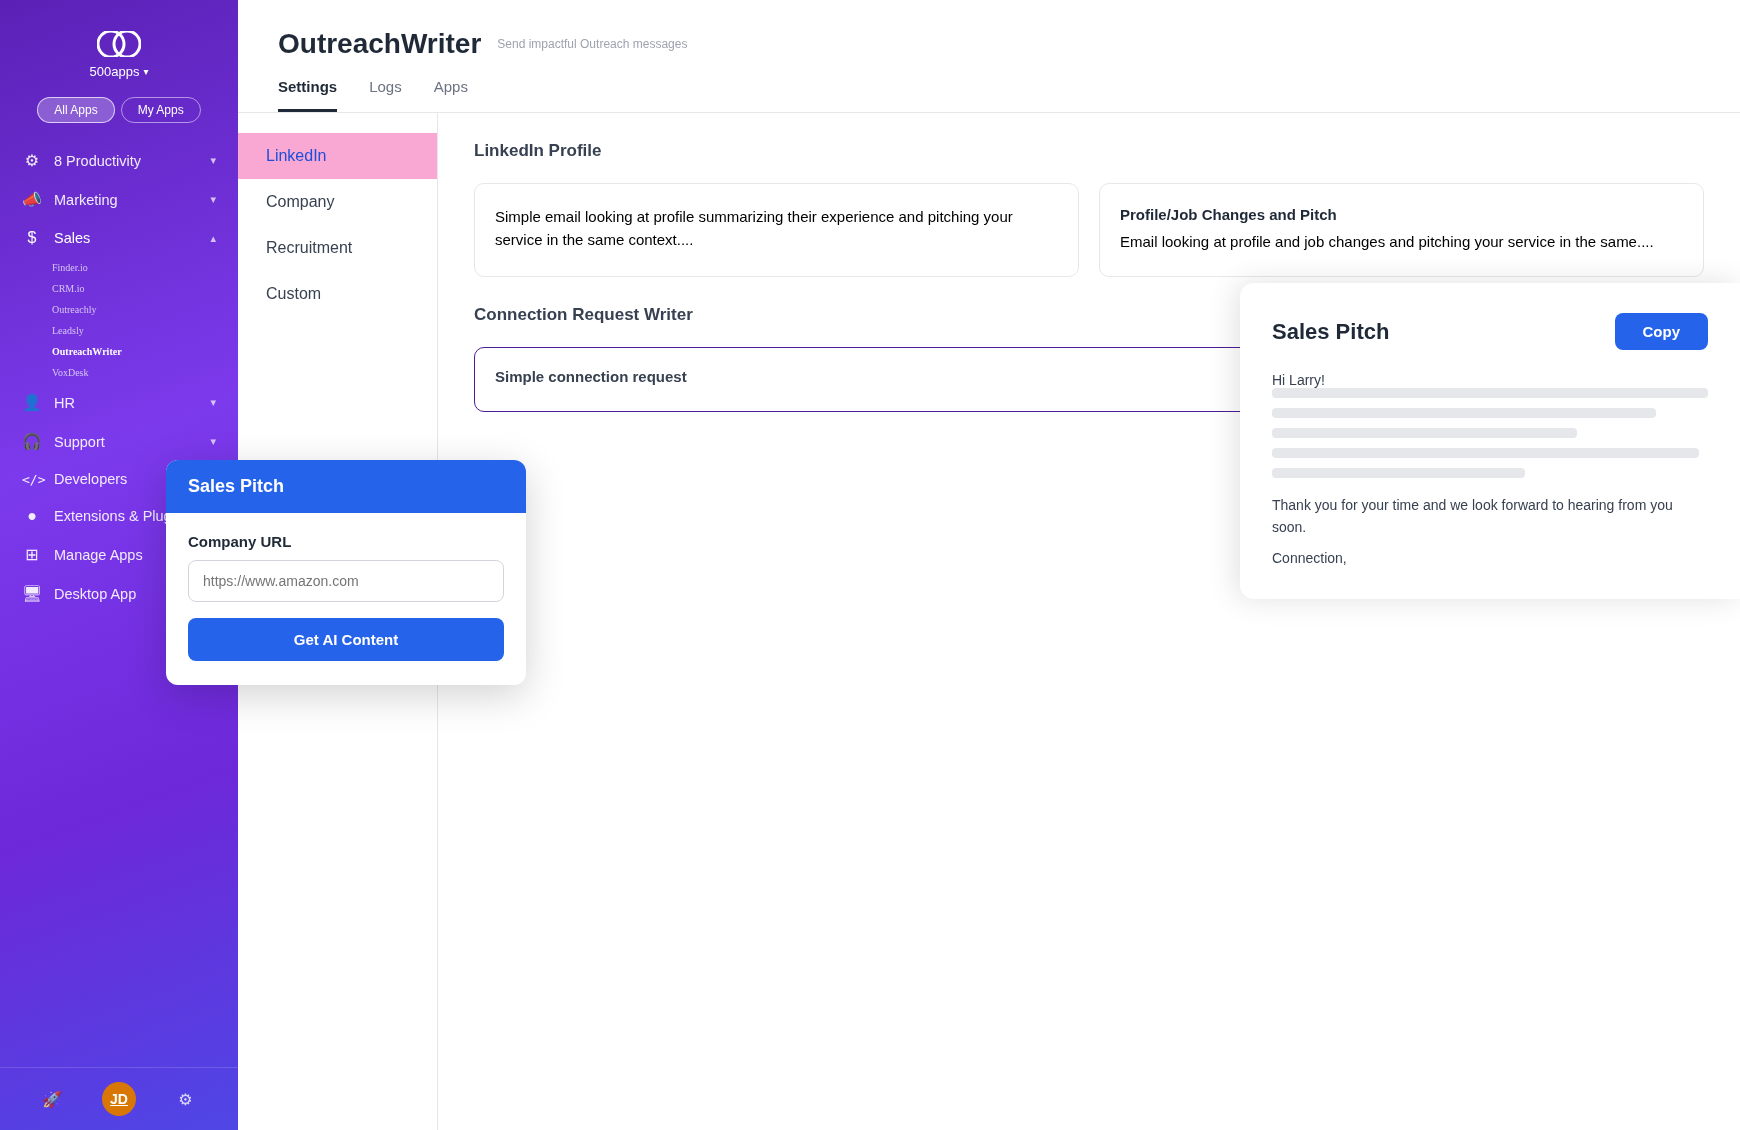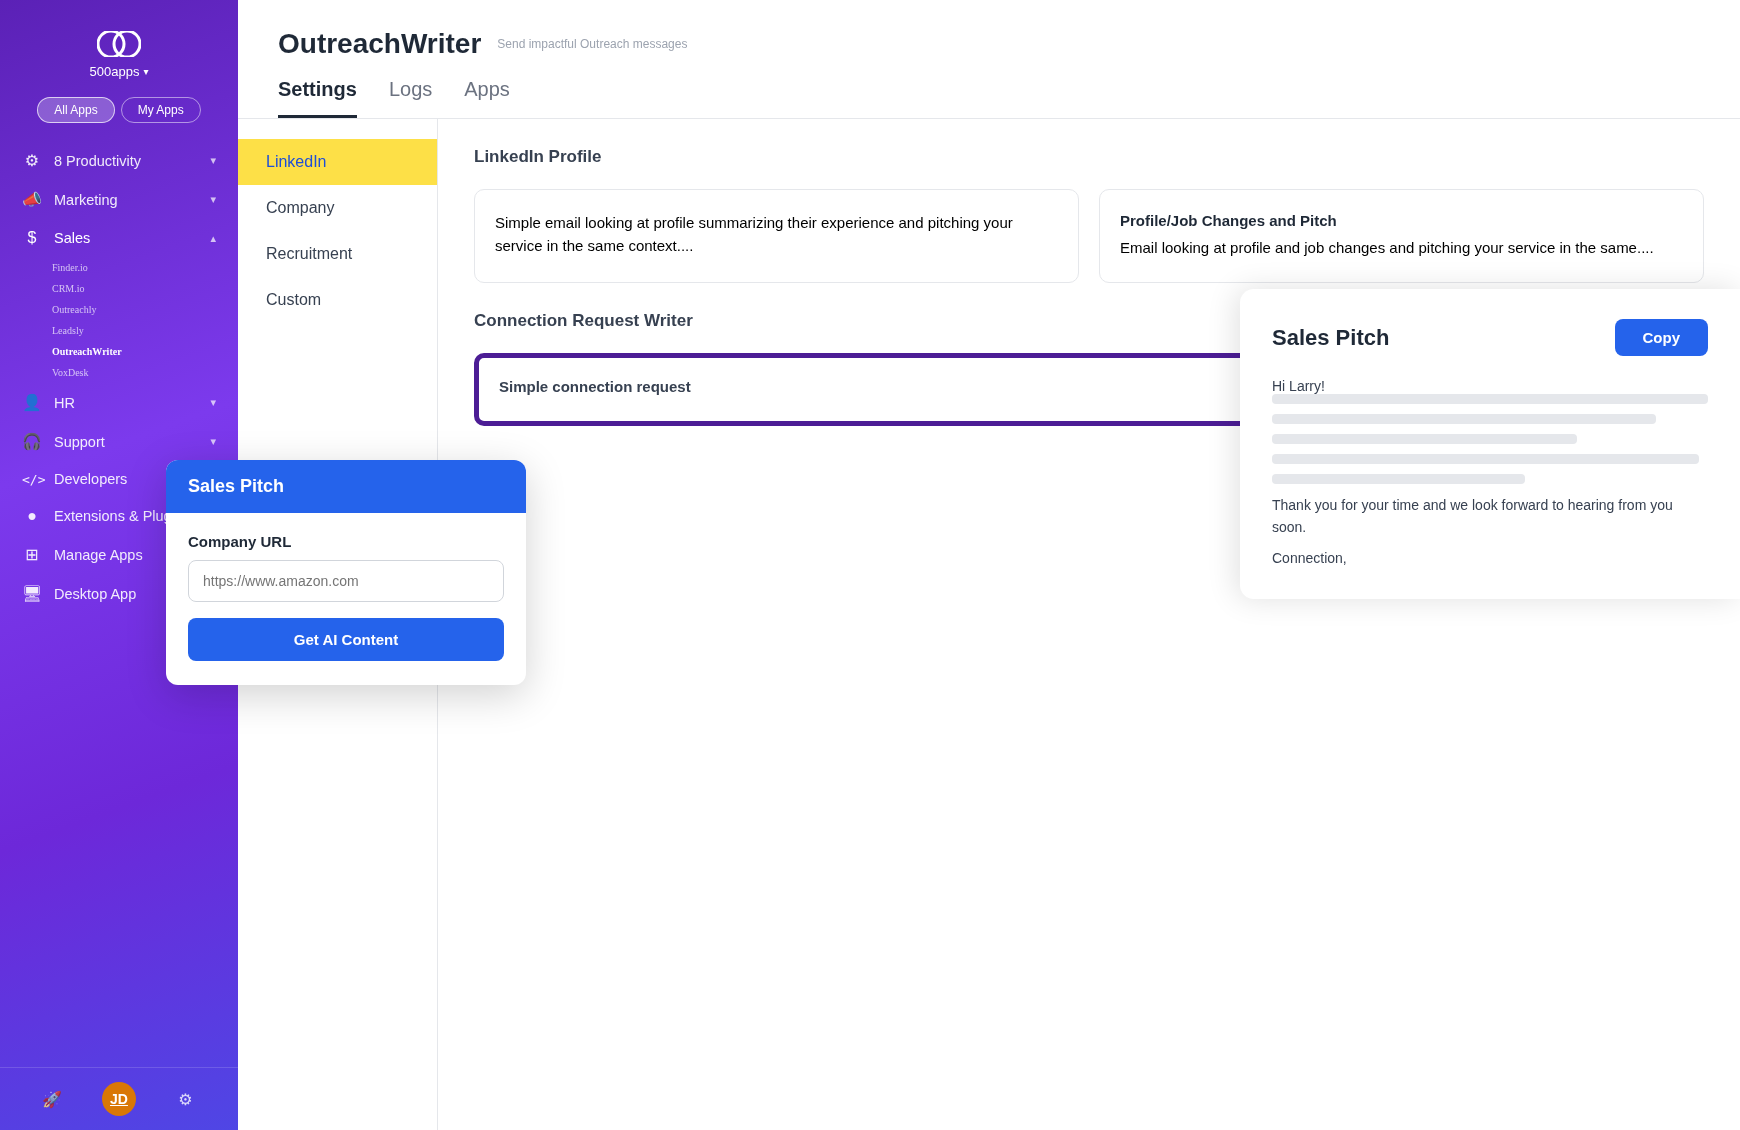--- a/index.html
+++ b/index.html
@@ -146,21 +146,21 @@
     }
     .app-subtitle {
       font-size: 12px;
       color: #9ca3af;
     }
     .tabs-row {
       display: flex;
       gap: 32px;
     }
     .tab {
-      font-size: 20px;
+      font-size: 15px;
       padding: 0 0 14px;
       cursor: pointer;
       color: #6b7280;
       border-bottom: 3px solid transparent;
     }
     .tab.active {
       color: #1f2937;
       font-weight: 600;
       border-bottom: 3px solid #1f2937;
     }
@@ -179,21 +179,21 @@
       padding: 20px 0;
     }
     .left-panel-item {
       padding: 14px 28px;
       font-size: 16px;
       color: #374151;
       cursor: pointer;
       border-radius: 0;
     }
     .left-panel-item.active {
-      background: #fde047;
+      background: #f9a8d4;
       color: #1d4ed8;
       font-weight: 500;
     }
 
     .right-panel {
       flex: 1;
       padding: 28px 36px;
       overflow-y: auto;
       position: relative;
     }
@@ -325,29 +325,29 @@
     .placeholder-line {
       height: 10px;
       background: #e5e7eb;
       border-radius: 4px;
       margin-bottom: 10px;
     }
     .result-text {
       font-size: 14px;
       color: #374151;
       line-height: 1.6;
-      margin-top: 10px;
+      margin-top: 16px;
     }
 
     
     .conn-section {
       margin-top: 10px;
     }
     .conn-item {
-      border: 5px solid #4c1d95;
+      border: 1px solid #4c1d95;
       border-radius: 10px;
       padding: 20px;
       cursor: pointer;
     }
     .conn-item-title {
       font-size: 15px;
       font-weight: 600;
       color: #374151;
       margin-bottom: 6px;
     }

